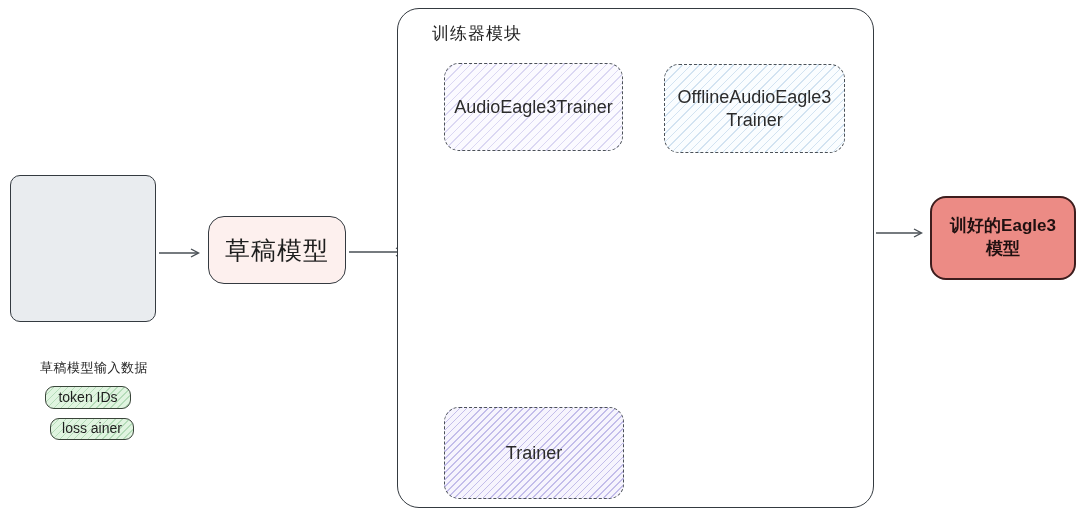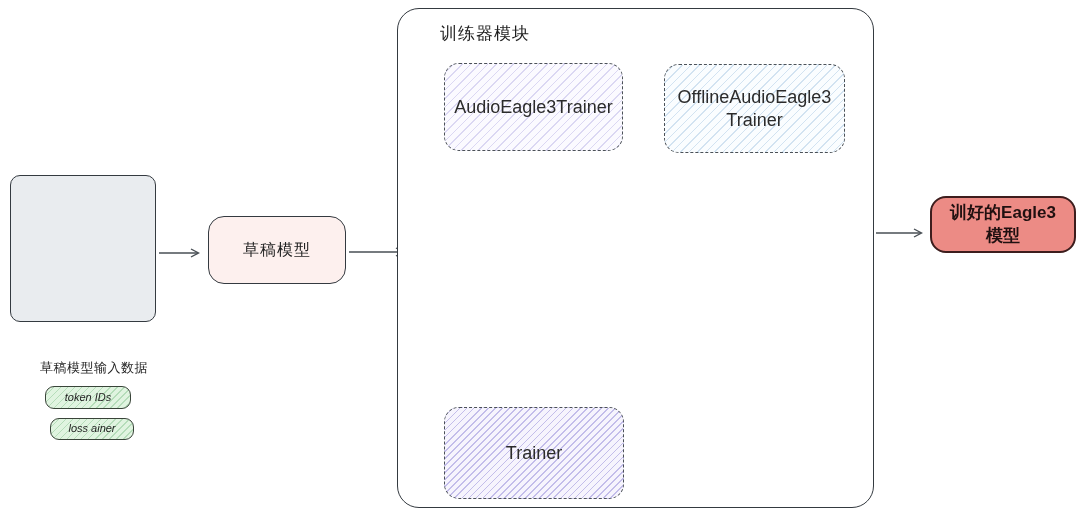--- a/index.html
+++ b/index.html
@@ -53,52 +53,51 @@
     display: flex;
     align-items: center;
     justify-content: center;
     text-align: center;
     white-space: pre-line;
     background:
       repeating-linear-gradient(135deg, rgba(82,168,96,0.30) 0px, rgba(82,168,96,0.30) 1px, rgba(0,0,0,0) 1px, rgba(0,0,0,0) 5px),
       #e0f4e0;
     border: 1.5px solid #394439;
     border-radius: 9px;
-    font-size: 11px;
+    font-size: 14px;
     line-height: 1.25;
-    font-style: italic;
   }
   .chip-token  { left: 34px; top: 210px; width: 86px; height: 23px; }
   .chip-loss   { left: 39px; top: 242px; width: 84px; height: 22px; }
   .chip-hidden { left: 44px; top: 272px; width: 74px; height: 41px; }
 
   
   .draft-model {
     left: 208px; top: 216px;
     width: 138px; height: 68px;
     background: #fdf0ee;
     border: 1.7px solid #343a40;
     border-radius: 16px;
-    font-size: 16px;
+    font-size: 25px;
     letter-spacing: 1px;
   }
 
   
   .trainer-module {
     position: absolute;
     left: 397px; top: 8px;
     width: 477px; height: 500px;
     box-sizing: border-box;
     background: #ffffff;
     border: 1.7px solid #343a40;
     border-radius: 22px;
   }
   .module-title {
     position: absolute;
-    left: 42px; top: 13px;
+    left: 34px; top: 13px;
     font-size: 17px;
     letter-spacing: 1px;
   }
   .node {
     position: absolute;
     box-sizing: border-box;
     display: flex;
     align-items: center;
     justify-content: center;
     text-align: center;
@@ -128,21 +127,21 @@
   .node-offline-audio  { left: 266px; top: 55px;  width: 181px; height: 89px; }
   .node-vlm            { left: 46px;  top: 168px; width: 180px; height: 92px; }
   .node-offline-vlm    { left: 265px; top: 166px; width: 183px; height: 92px; }
   .node-eagle3         { left: 46px;  top: 285px; width: 179px; height: 94px; }
   .node-offline-eagle3 { left: 259px; top: 284px; width: 177px; height: 94px; }
   .node-trainer        { left: 46px;  top: 398px; width: 180px; height: 92px; }
 
   
   .output-model {
     left: 930px; top: 196px;
-    width: 146px; height: 57px;
+    width: 146px; height: 84px;
     background: #ec8b85;
     border: 2px solid #3d1d1d;
     border-radius: 16px;
     font-size: 17px;
     font-weight: 600;
     line-height: 1.35;
     color: #201010;
   }
 </style>
 </head>

